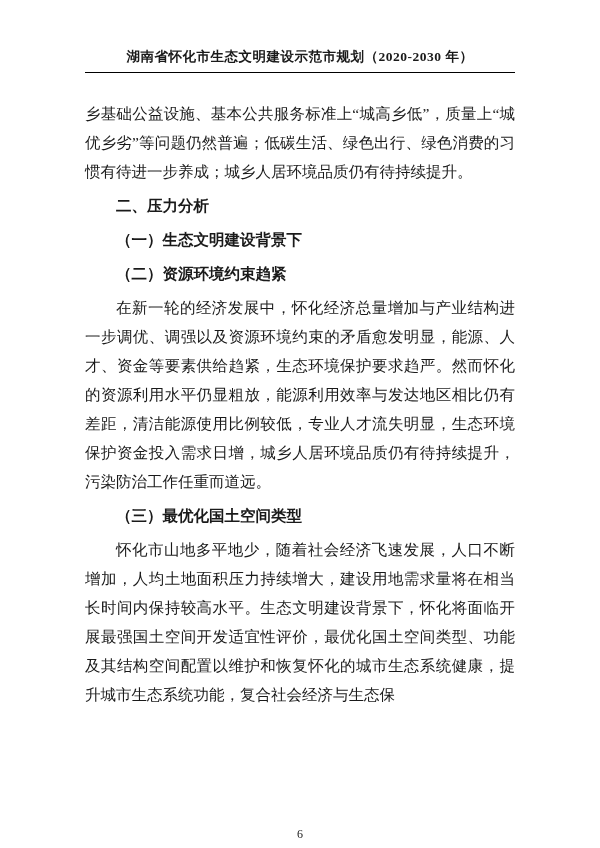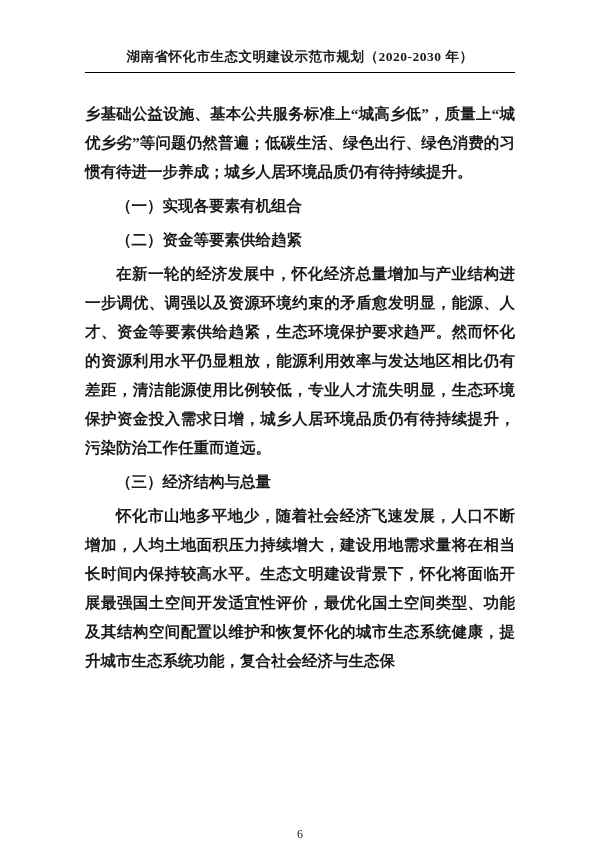--- a/index.html
+++ b/index.html
@@ -31,21 +31,20 @@
   .doc-body {
     margin-top: 26px;
     font-size: 15.5px;
     line-height: 29px;
     text-align: justify;
     text-justify: inter-ideograph;
   }
   .para {
     margin: 0 0 2px 0;
     text-indent: 2em;
-    font-weight: bold;
   }
   .para.no-indent {
     text-indent: 0;
   }
   .heading {
     font-weight: bold;
     text-indent: 2em;
     margin: 5px 0 5px 0;
     font-family: "Liberation Serif", "DejaVu Serif", serif;
   }
@@ -64,29 +63,30 @@
 <body>
 
 <div class="page">
 
   <div class="doc-header">湖南省怀化市生态文明建设示范市规划（2020-2030 年）</div>
 
   <div class="doc-body">
 
     <p class="para no-indent">乡基础公益设施、基本公共服务标准上“城高乡低”，质量上“城优乡劣”等问题仍然普遍；低碳生活、绿色出行、绿色消费的习惯有待进一步养成；城乡人居环境品质仍有待持续提升。</p>
 
+    <p class="heading">二、压力分析</p>
 
-    <p class="heading">（一）实现各要素有机组合</p>
+    <p class="heading">（一）生态文明建设背景下</p>
 
 
-    <p class="heading">（二）资金等要素供给趋紧</p>
+    <p class="heading">（二）资源环境约束趋紧</p>
 
     <p class="para">在新一轮的经济发展中，怀化经济总量增加与产业结构进一步调优、调强以及资源环境约束的矛盾愈发明显，能源、人才、资金等要素供给趋紧，生态环境保护要求趋严。然而怀化的资源利用水平仍显粗放，能源利用效率与发达地区相比仍有差距，清洁能源使用比例较低，专业人才流失明显，生态环境保护资金投入需求日增，城乡人居环境品质仍有待持续提升，污染防治工作任重而道远。</p>
 
-    <p class="heading">（三）经济结构与总量</p>
+    <p class="heading">（三）最优化国土空间类型</p>
 
     <p class="para">怀化市山地多平地少，随着社会经济飞速发展，人口不断增加，人均土地面积压力持续增大，建设用地需求量将在相当长时间内保持较高水平。生态文明建设背景下，怀化将面临开展最强国土空间开发适宜性评价，最优化国土空间类型、功能及其结构空间配置以维护和恢复怀化的城市生态系统健康，提升城市生态系统功能，复合社会经济与生态保</p>
 
   </div>
 
   <div class="page-number">6</div>
 
 </div>
 
 </body></html>

